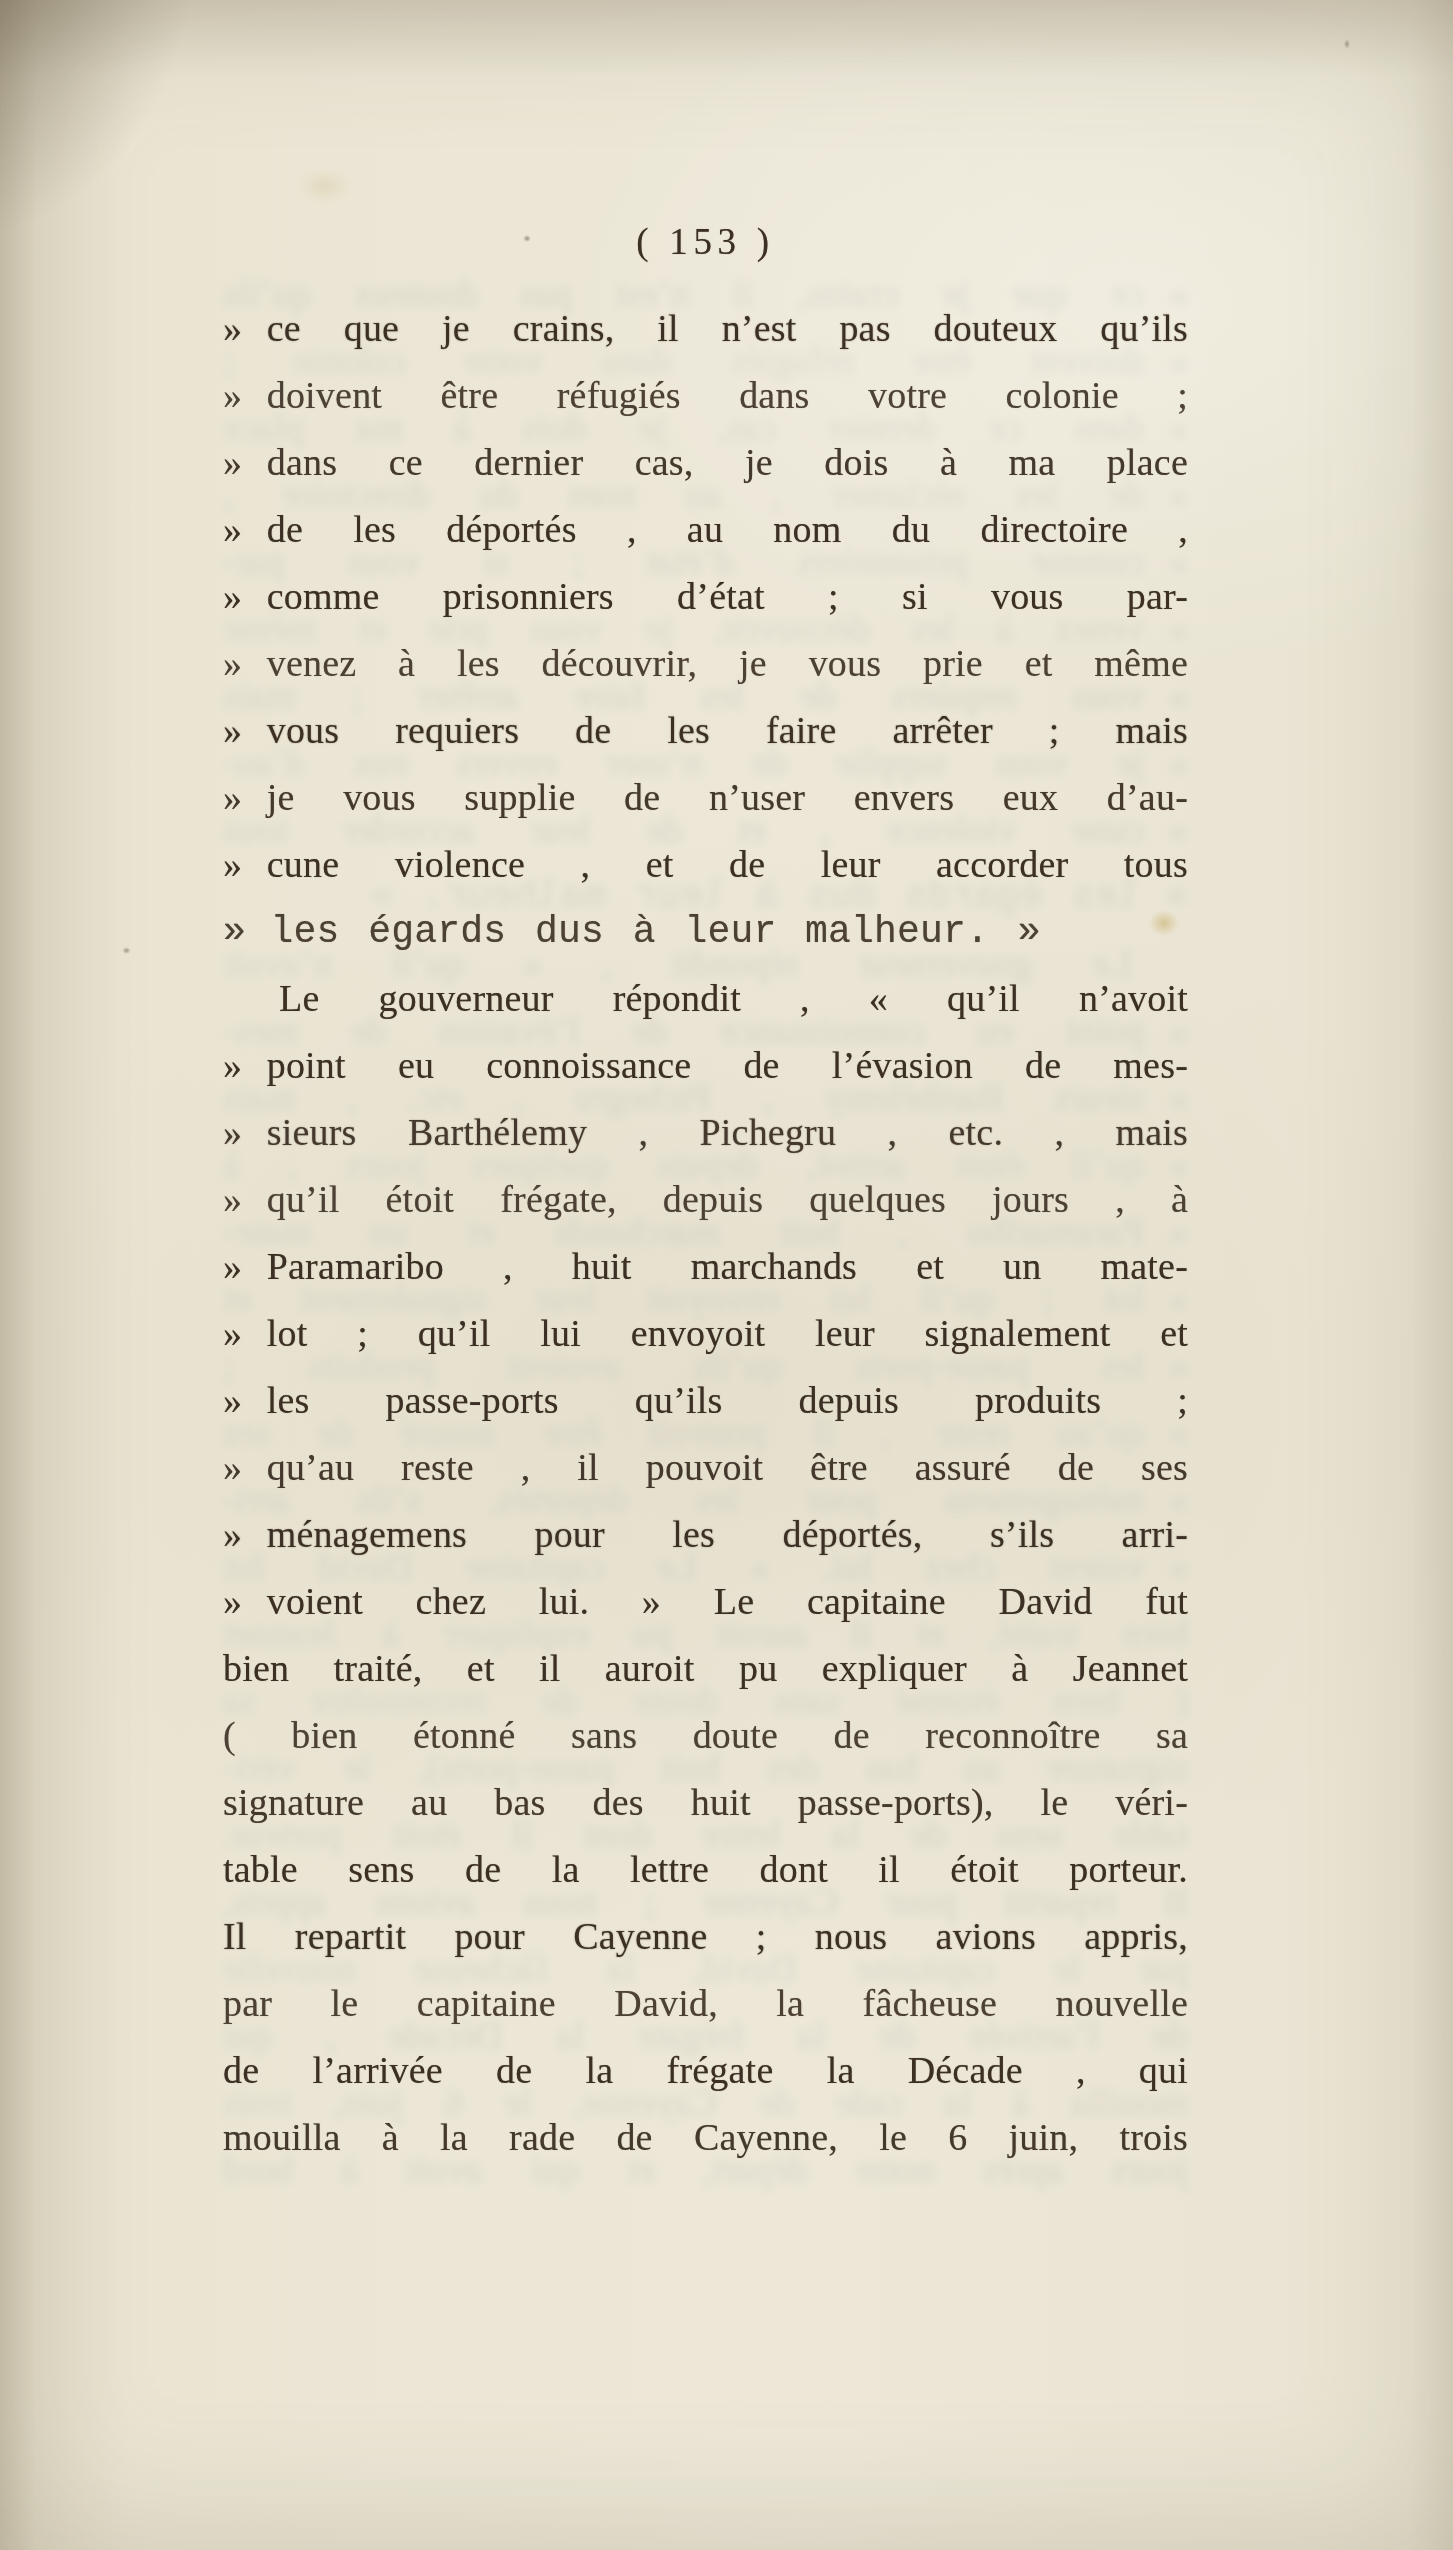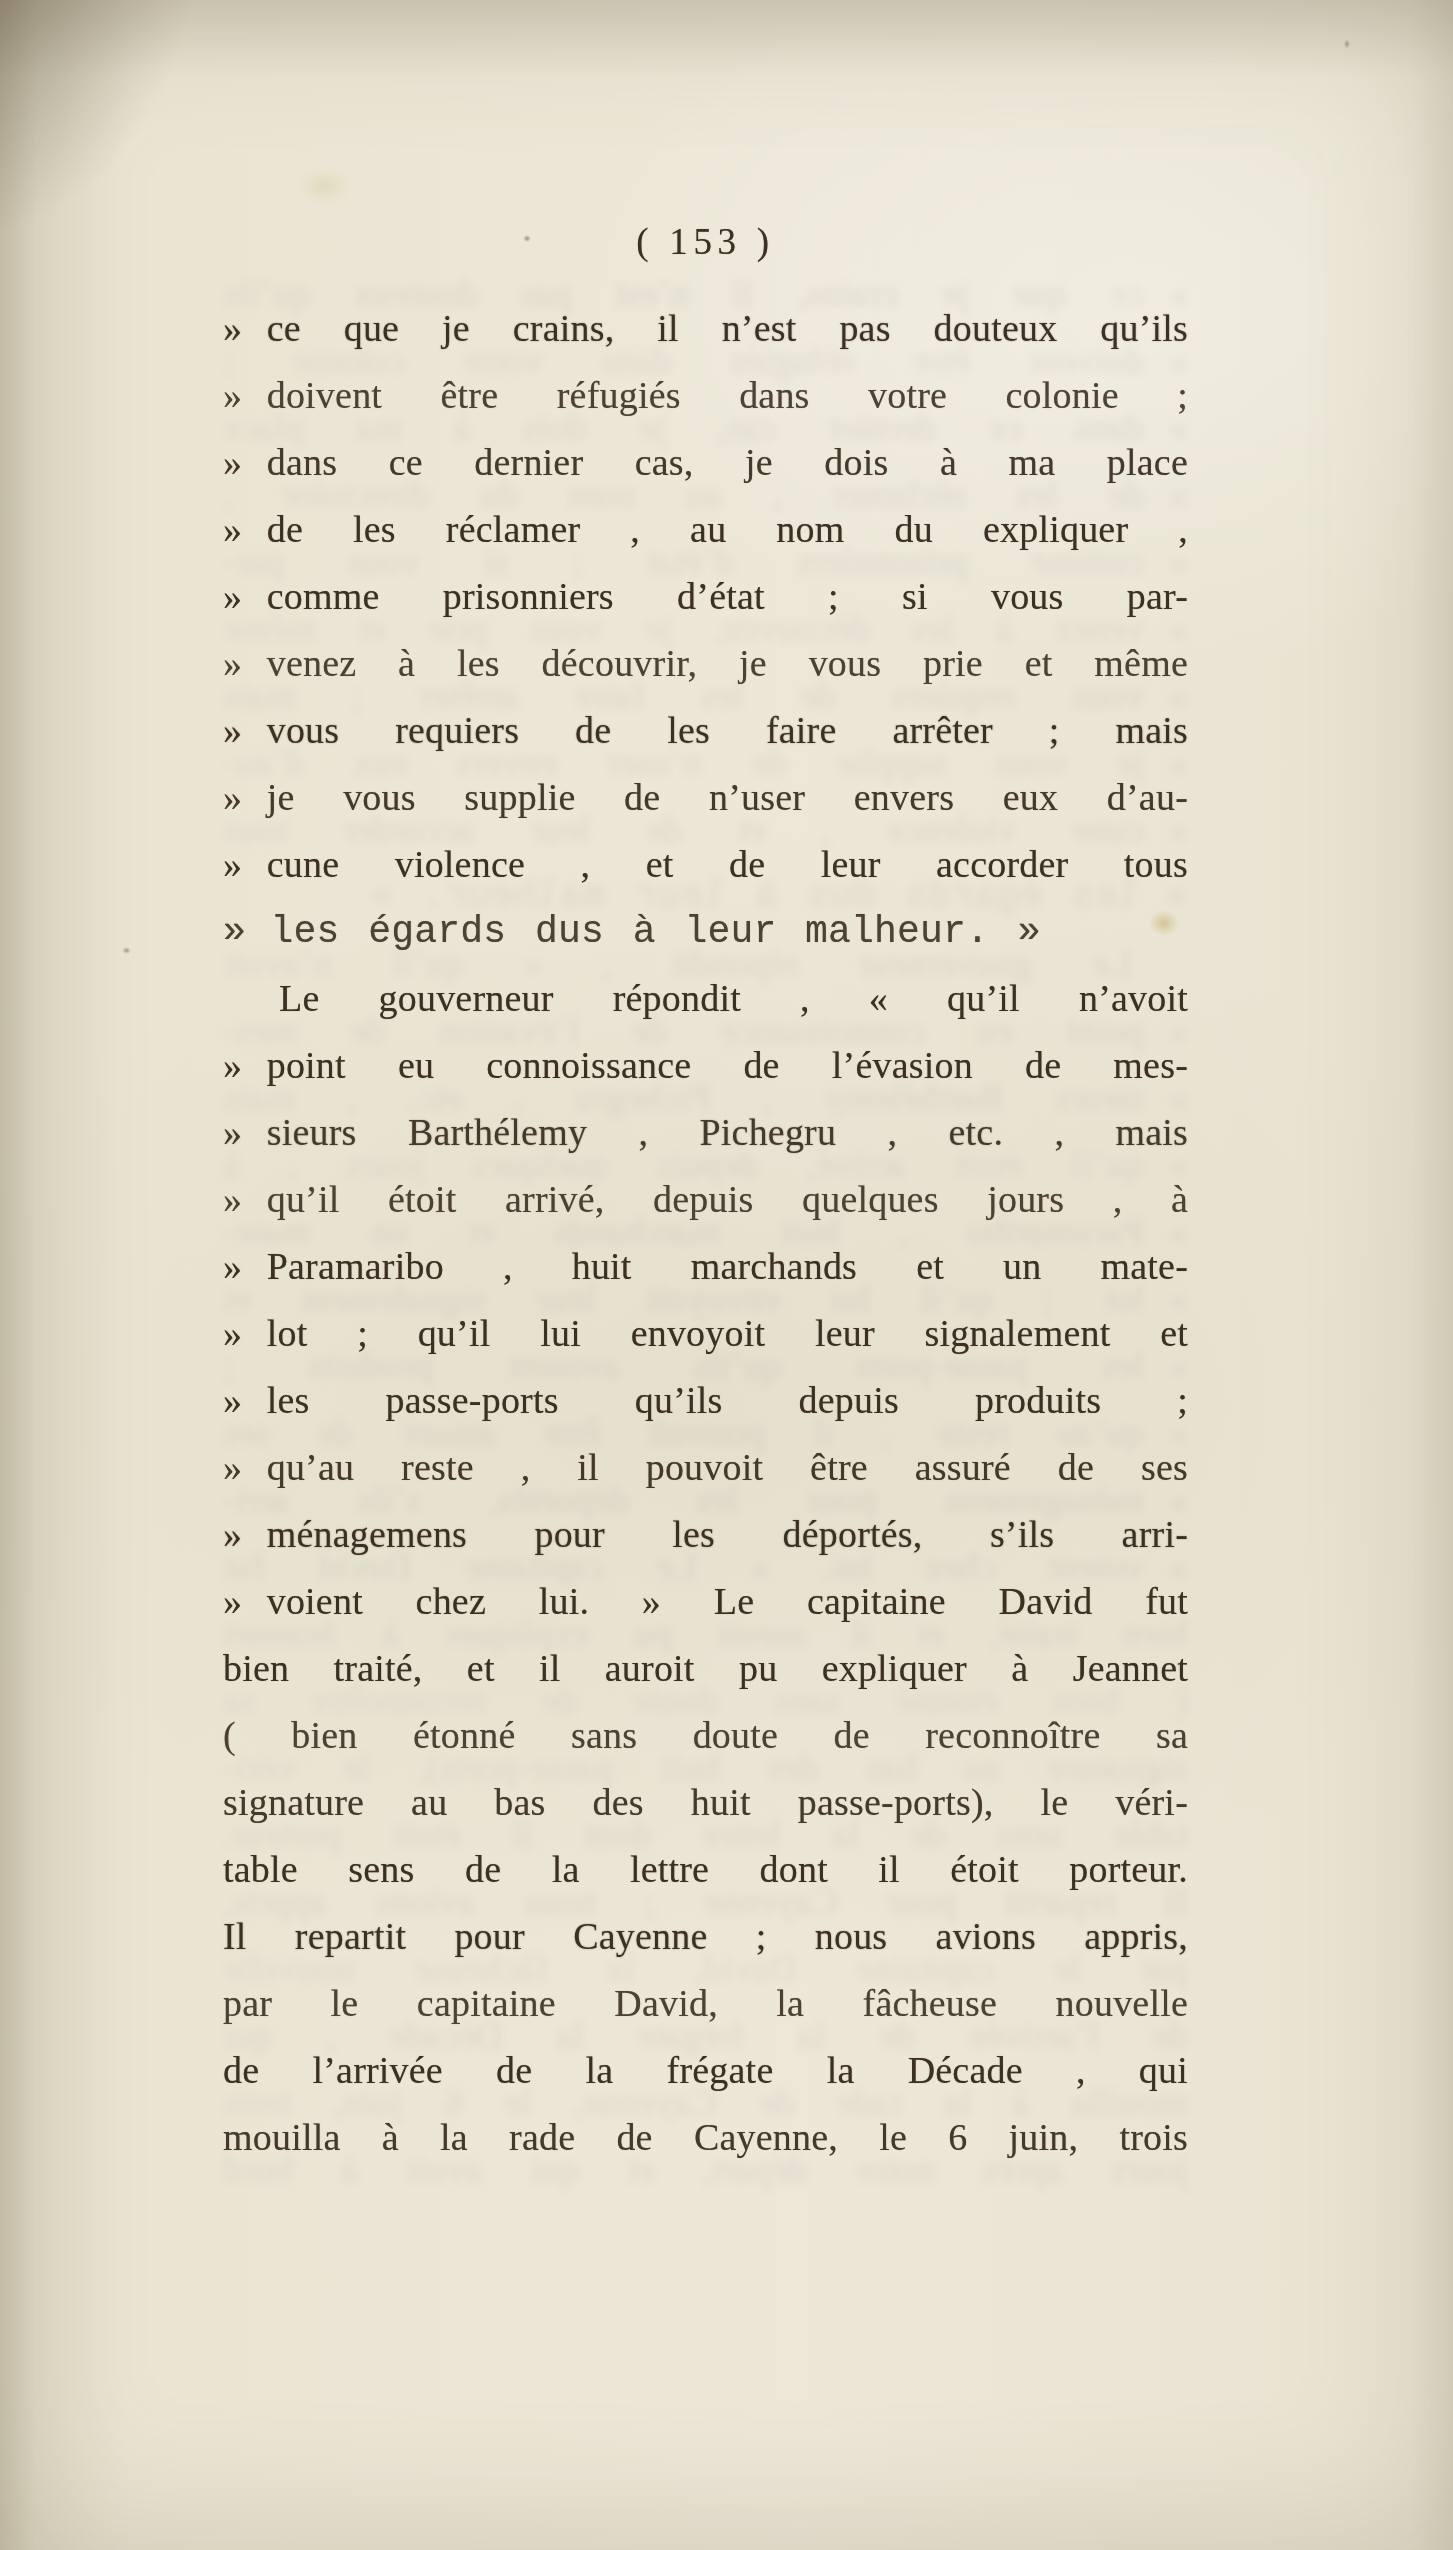--- a/index.html
+++ b/index.html
@@ -93,31 +93,31 @@
       <div class="line"><span>par le capitaine David, la fâcheuse nouvelle</span></div>
       <div class="line"><span>de l’arrivée de la frégate </span><span class="it">la Décade</span><span> , qui</span></div>
       <div class="line"><span>mouilla à la rade de Cayenne, le 6 juin, trois</span></div>
       <div class="line"><span>jours après notre départ, et qui avoit à bord</span></div>
     </div>
   <div class="pageno">( 153 )</div>
   <div class="textblock" id="textblock">
       <div class="line"><span class="g">»</span><span>ce que je crains, il n’est pas douteux qu’ils</span></div>
       <div class="line"><span class="g">»</span><span>doivent être réfugiés dans votre colonie ;</span></div>
       <div class="line"><span class="g">»</span><span>dans ce dernier cas, je dois à ma place</span></div>
-      <div class="line"><span class="g">»</span><span>de les réclamer , au nom du expliquer ,</span></div>
+      <div class="line"><span class="g">»</span><span>de les déportés , au nom du directoire ,</span></div>
       <div class="line"><span class="g">»</span><span>comme prisonniers d’état ; si vous par-</span></div>
       <div class="line"><span class="g">»</span><span>venez à les découvrir, je vous prie et même</span></div>
       <div class="line"><span class="g">»</span><span>vous requiers de les faire arrêter ; mais</span></div>
       <div class="line"><span class="g">»</span><span>je vous supplie de n’user envers eux d’au-</span></div>
       <div class="line"><span class="g">»</span><span>cune violence , et de leur accorder tous</span></div>
       <div class="line short"><span class="g">»</span><span>les égards dus à leur malheur. »</span></div>
       <div class="line indent"><span>Le gouverneur répondit , « qu’il n’avoit</span></div>
       <div class="line"><span class="g">»</span><span>point eu connoissance de l’évasion de mes-</span></div>
       <div class="line"><span class="g">»</span><span>sieurs Barthélemy , Pichegru , etc. , mais</span></div>
-      <div class="line"><span class="g">»</span><span>qu’il étoit arrivé, depuis quelques jours , à</span></div>
+      <div class="line"><span class="g">»</span><span>qu’il étoit frégate, depuis quelques jours , à</span></div>
       <div class="line"><span class="g">»</span><span>Paramaribo , huit marchands et un mate-</span></div>
       <div class="line"><span class="g">»</span><span>lot ; qu’il lui envoyoit leur signalement et</span></div>
       <div class="line"><span class="g">»</span><span>les passe-ports qu’ils depuis produits ;</span></div>
       <div class="line"><span class="g">»</span><span>qu’au reste , il pouvoit être assuré de ses</span></div>
       <div class="line"><span class="g">»</span><span>ménagemens pour les déportés, s’ils arri-</span></div>
       <div class="line"><span class="g">»</span><span>voient chez lui. » Le capitaine David fut</span></div>
       <div class="line"><span>bien traité, et il auroit pu expliquer à Jeannet</span></div>
       <div class="line"><span>( bien étonné sans doute de reconnoître sa</span></div>
       <div class="line"><span>signature au bas des huit passe-ports), le véri-</span></div>
       <div class="line"><span>table sens de la lettre dont il étoit porteur.</span></div>

